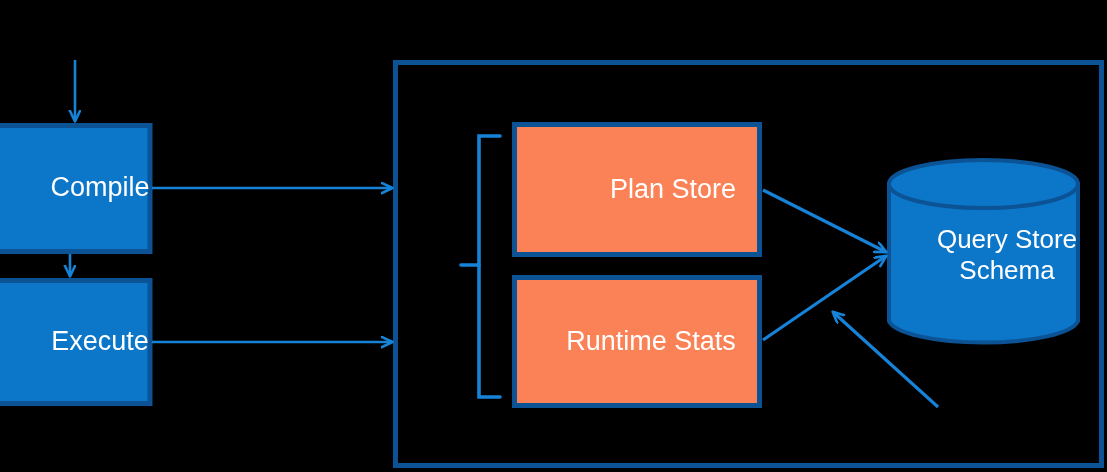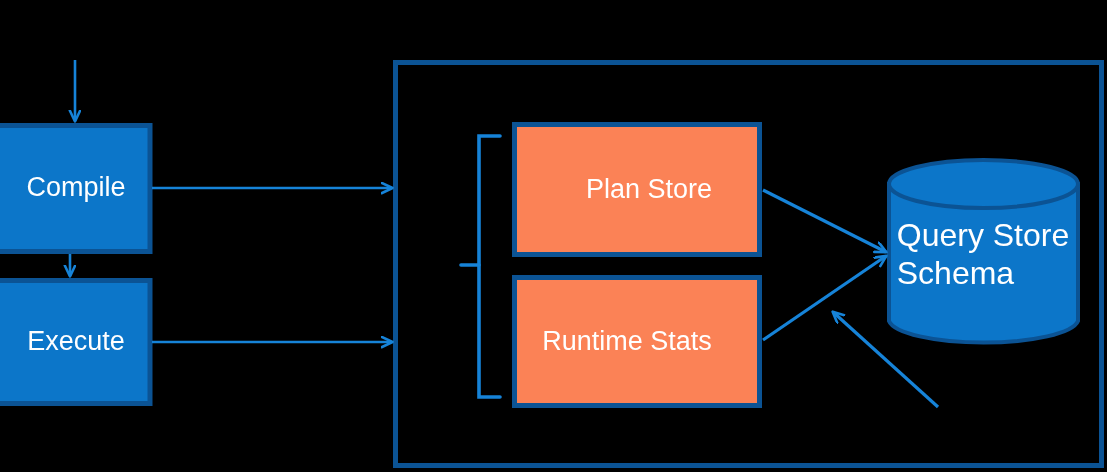--- a/index.html
+++ b/index.html
@@ -19,33 +19,35 @@
     position: absolute;
     left: 0;
     top: 0;
     width: 1107px;
     height: 472px;
   }
   .node-label {
     position: absolute;
     color: #ffffff;
     font-family: "Liberation Sans", sans-serif;
+    text-align: center;
     line-height: 1.18;
     white-space: pre-line;
     pointer-events: none;
     user-select: none;
+    padding-left: 24px;
   }
   .proc-label {
     font-size: 27px;
   }
   .store-label {
     font-size: 27px;
   }
   .cyl-label {
-    font-size: 32px;
+    font-size: 26px;
   }
   
   #label-compile {
     left: 0px; top: 123px; width: 152px; height: 130px;
     display: flex; align-items: center; justify-content: center;
   }
   #label-execute {
     left: 0px; top: 278px; width: 152px; height: 127px;
     display: flex; align-items: center; justify-content: center;
   }

